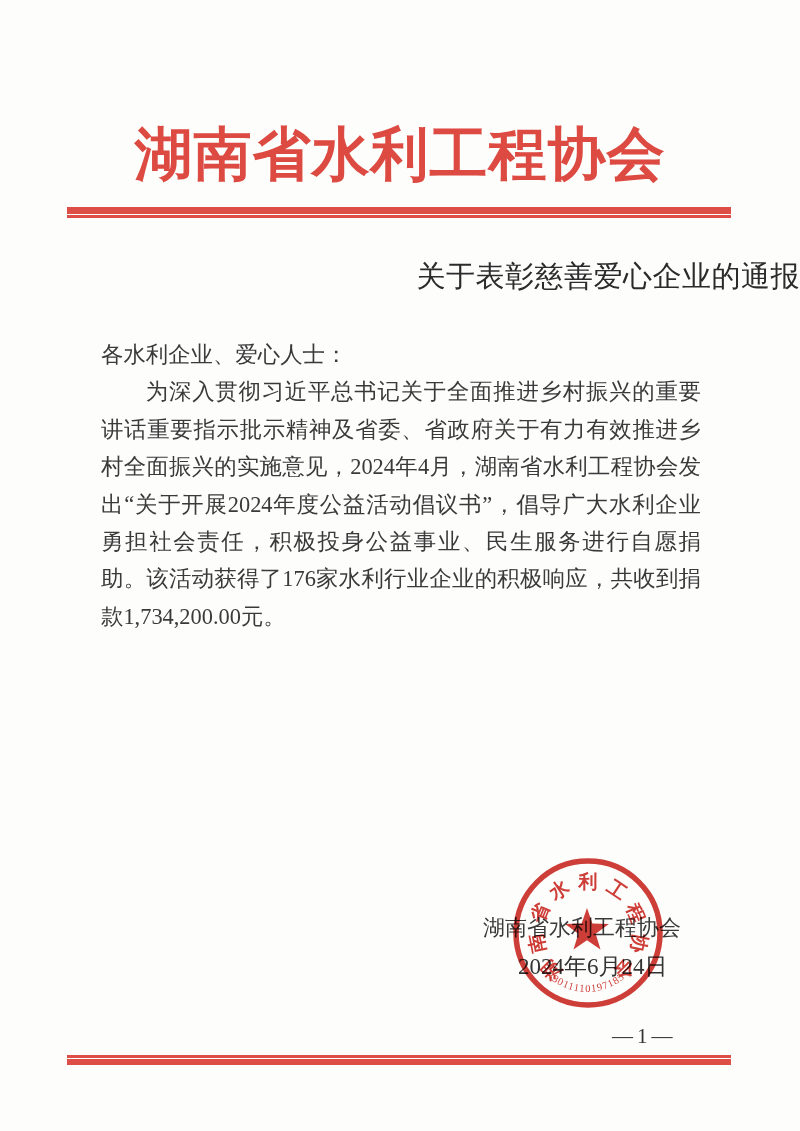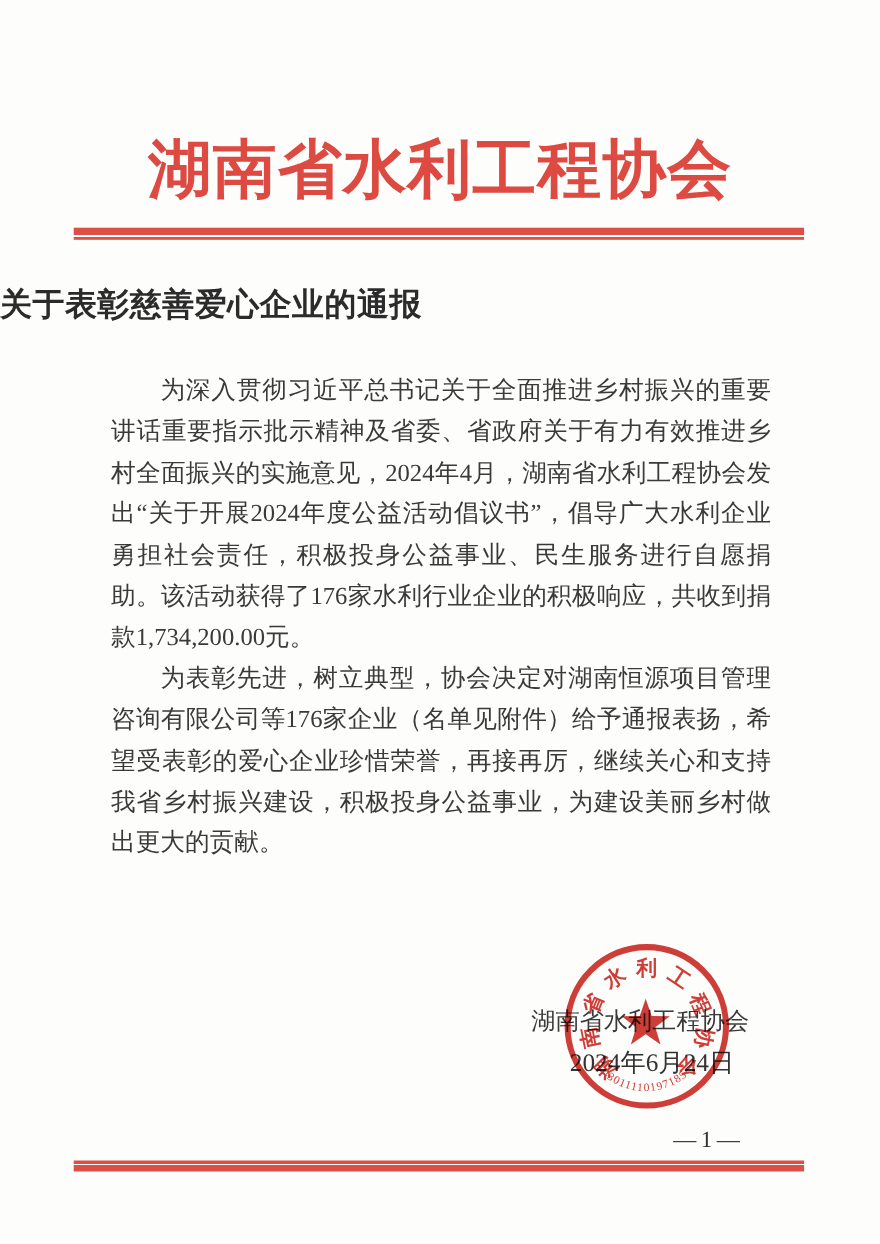--- a/index.html
+++ b/index.html
@@ -28,22 +28,22 @@
   .rule-top{
     top:207px;height:11px;
     background:linear-gradient(to bottom,#dd4f46 0%,#dd4f46 60%,#ffffff 60%,#ffffff 76%,#dd4f46 76%,#dd4f46 100%);
   }
   .rule-bottom{
     top:1055px;height:10px;
     background:linear-gradient(to bottom,#dd4f46 0%,#dd4f46 28%,#ffffff 28%,#ffffff 44%,#dd4f46 44%,#dd4f46 100%);
   }
   .doc-title{
     position:absolute;left:0;top:257px;width:800px;
-    text-align:left;
-    font-size:29px;font-weight:bold;
+    text-align:right;
+    font-size:29px;font-weight:normal;
     color:#2b2b2b;
     letter-spacing:0.5px;
   }
   .body-text{
     position:absolute;left:101px;top:336px;width:600px;
     font-size:22.4px;line-height:37.4px;
     color:#3a3a3a;
     text-align:justify;
   }
   .body-text p{margin:0;}
@@ -82,22 +82,22 @@
 
 <div class="page">
 
   <div class="header-title">湖南省水利工程协会</div>
 
   <div class="rule rule-top"></div>
 
   <div class="doc-title">关于表彰慈善爱心企业的通报</div>
 
   <div class="body-text">
+    <p>各水利企业、爱心人士：</p>
     <p class="indent">为深入贯彻习近平总书记关于全面推进乡村振兴的重要讲话重要指示批示精神及省委、省政府关于有力有效推进乡村全面振兴的实施意见，2024年4月，湖南省水利工程协会发出“关于开展2024年度公益活动倡议书”，倡导广大水利企业勇担社会责任，积极投身公益事业、民生服务进行自愿捐助。该活动获得了176家水利行业企业的积极响应，共收到捐款1,734,200.00元。</p>
-    <p class="indent">为表彰先进，树立典型，协会决定对湖南恒源项目管理咨询有限公司等176家企业（名单见附件）给予通报表扬，希望受表彰的爱心企业珍惜荣誉，再接再厉，继续关心和支持我省乡村振兴建设，积极投身公益事业，为建设美丽乡村做出更大的贡献。</p>
   </div>
 
   <div class="sig-org">湖南省水利工程协会</div>
   <div class="sig-date">2024年6月24日</div>
 
   <svg class="seal" viewBox="500 845 180 180" xmlns="http://www.w3.org/2000/svg">
     <circle cx="588" cy="933" r="72" fill="none" stroke="#cd2f28" stroke-width="5.5"></circle>
     <polygon fill="#cd2f28" points="587,908 592.4,923.6 608.9,923.9 595.7,933.8 600.5,949.6 587,940.2 573.5,949.6 578.3,933.8 565.1,923.9 581.6,923.6"></polygon>
     <g fill="#cd2f28">
       <text class="ring-ch" transform="translate(551.2,969.8) rotate(-135)">湖</text>

